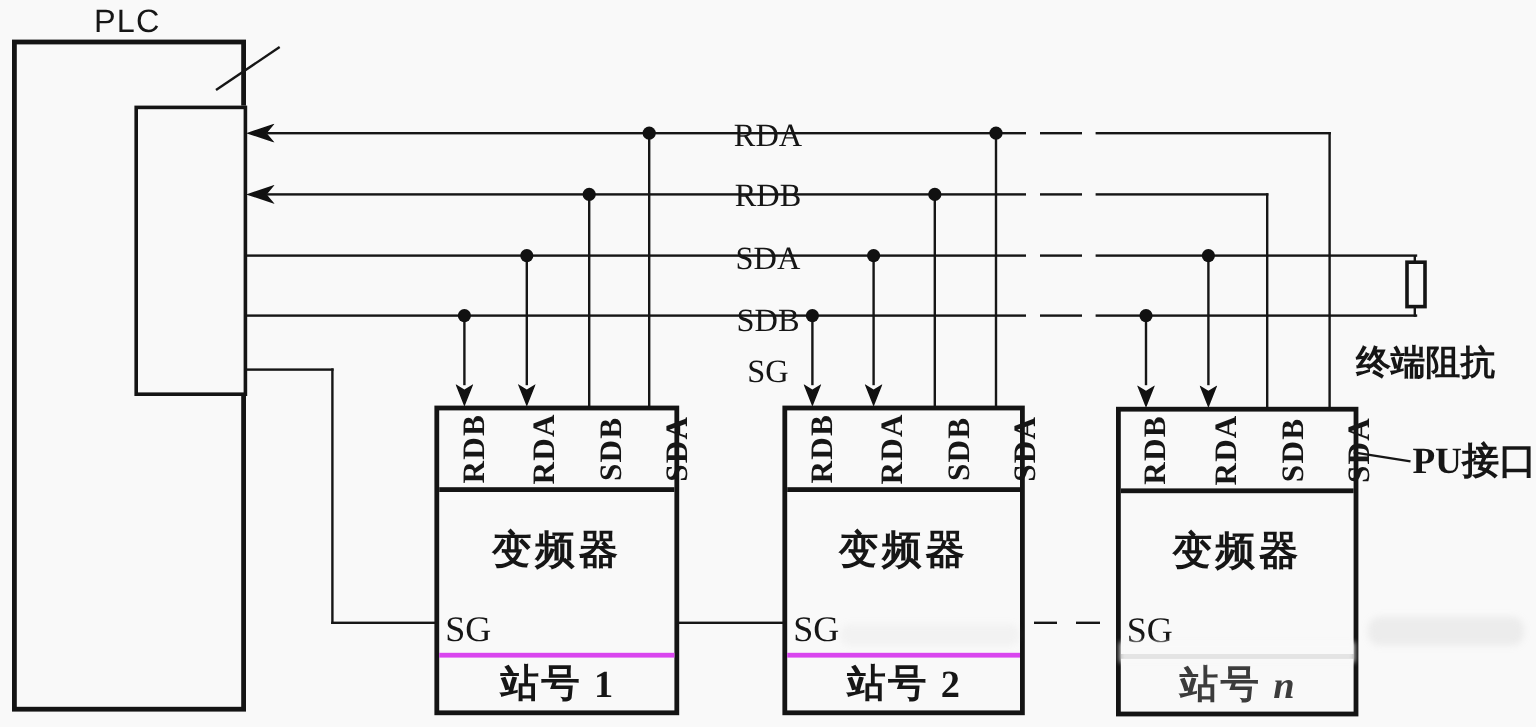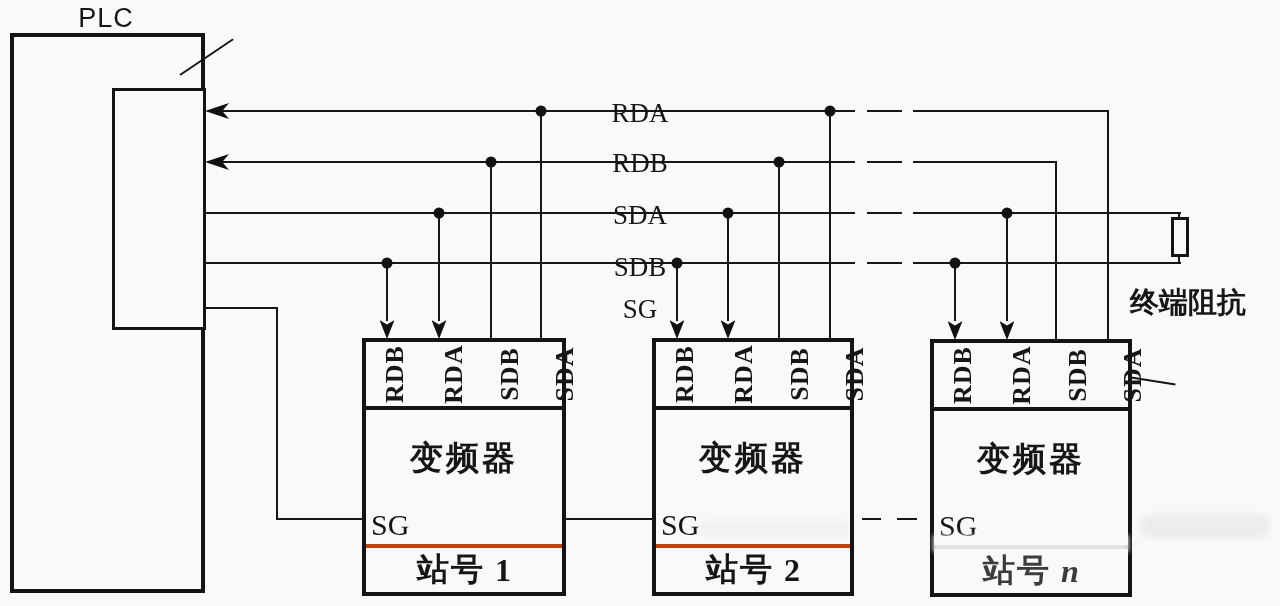--- a/index.html
+++ b/index.html
@@ -29,21 +29,21 @@
     box-sizing:border-box;background:#f9f9f9;}
   .board-term{position:absolute;left:0;width:100%;text-align:center;font-size:27px;line-height:34px;}
   .callout-485{position:absolute;left:233px;top:24px;font-size:30px;font-weight:700;white-space:nowrap;}
 
   
   .inv{position:absolute;top:338px;width:202px;height:258px;border:4px solid #141414;box-sizing:border-box;
     display:flex;flex-direction:column;background:transparent;}
   .inv .strip{height:64px;border-bottom:4px solid #141414;display:flex;}
   .inv .tcell{flex:1;display:flex;align-items:center;justify-content:center;}
   .inv .tcell span{transform:rotate(-90deg);white-space:nowrap;font-size:26px;font-weight:700;letter-spacing:1px;}
-  .inv .body{flex:1;position:relative;border-bottom:4px solid #c2410c;}
+  .inv .body{flex:1;position:relative;border-bottom:4px solid #d946ef;}
   .inv .body .title{position:absolute;left:0;top:26px;width:100%;text-align:center;font-size:33px;font-weight:700;letter-spacing:3px;}
   .inv .body .sg{position:absolute;left:5px;bottom:2px;font-size:30px;}
   .inv .station{height:44px;display:flex;align-items:center;justify-content:center;font-size:32px;font-weight:700;letter-spacing:2px;}
   .inv .station .num{margin-left:10px;letter-spacing:0;}
   .faded-divider .body{border-bottom-color:rgba(20,20,20,0.45);}
   .faded-station{color:#3c3c3c;}
   .faded-station .num{font-style:italic;}
 
   
   .resistor{position:absolute;left:1171px;top:217px;width:18px;height:40px;border:3px solid #141414;box-sizing:border-box;}
@@ -199,18 +199,19 @@
       <span class="num">n</span>
     </div>
   </div>
 
   <div class="vline" style="left:1178px;top:213px;height:6px;"></div>
   <div class="resistor"></div>
   <div class="vline" style="left:1178px;top:255px;height:9px;"></div>
   <div class="lab-term" style="top:268px;margin-top:15px;">终端阻抗</div>
 
   <div class="leader" style="left:1128px;top:376px;width:48px;transform:rotate(9deg);"></div>
+  <div class="lab-pu">PU接口</div>
 
   <div class="smudge" style="left:933px;top:535px;width:196px;height:17px;background:rgba(249,249,249,0.8);filter:blur(2px);"></div>
   <div class="smudge" style="left:1140px;top:514px;width:130px;height:24px;background:rgba(160,160,160,0.14);filter:blur(3px);border-radius:10px;"></div>
   <div class="smudge" style="left:700px;top:520px;width:150px;height:18px;background:rgba(170,170,170,0.08);filter:blur(3px);border-radius:8px;"></div>
 
 </div>
 
 </body></html>

